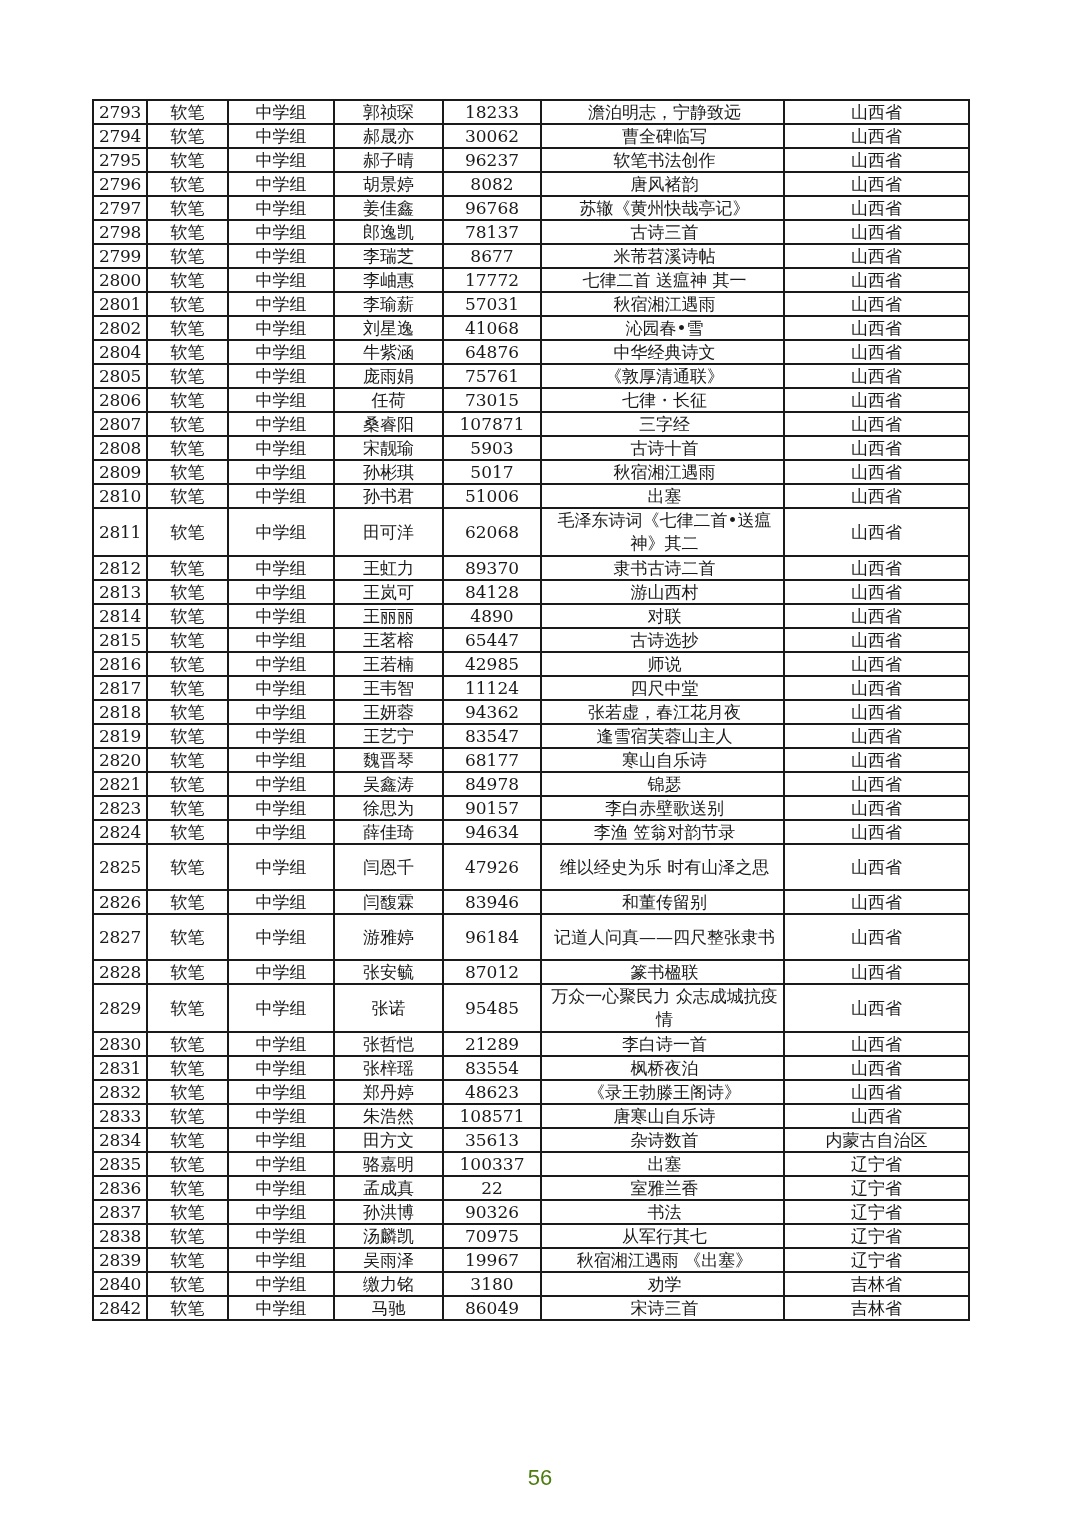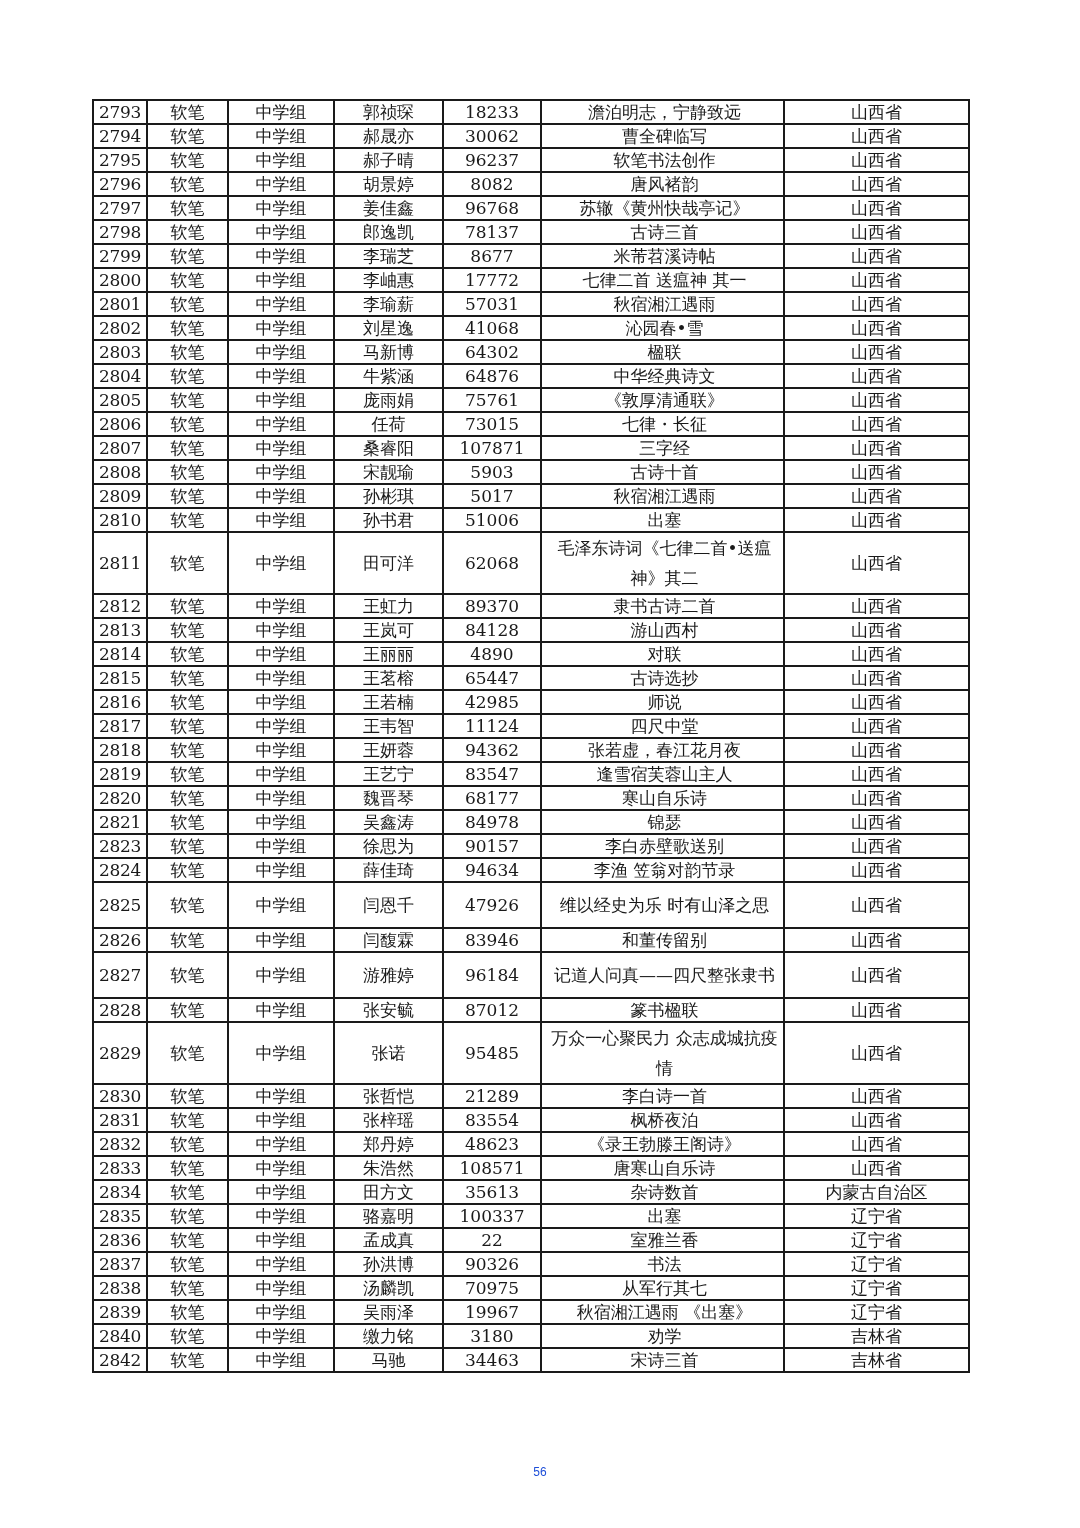--- a/index.html
+++ b/index.html
@@ -1,25 +1,25 @@
 <!DOCTYPE html>
 <html><head>
 <meta charset="utf-8">
 <style>
   html, body { margin:0; padding:0; background:#ffffff; }
   body { width:1080px; height:1528px; position:relative; font-family:"DejaVu Serif","Liberation Serif",serif; color:#1a1a1a; }
   #page { position:absolute; left:0; top:0; width:1080px; height:1528px; background:#fff; }
   table.list { position:absolute; left:92px; top:99px; border-collapse:collapse; table-layout:fixed; width:876px; border:2px solid #ef4444; }
   table.list td { border:2px solid #1a1a1a; padding:0; font-size:17px; line-height:22px; height:20.6px; overflow:hidden; white-space:nowrap; }
   table.list tr.tall td { height:44px; }
-  table.list tr.tall td.title { white-space:normal; line-height:30px; }
+  table.list tr.tall td.title { white-space:normal; line-height:23px; }
   td.c { text-align:center; }
   td.num { text-align:left; padding-left:5px !important; letter-spacing:-0.3px; }
   td.title { text-align:center; padding-left:4px !important; }
-  .footer { position:absolute; left:0; width:1080px; top:1465px; text-align:center; font-family:"Liberation Sans",sans-serif; font-size:12px; color:#1d4ed8; }
+  .footer { position:absolute; left:0; width:1080px; top:1465px; text-align:center; font-family:"Liberation Sans",sans-serif; font-size:22px; color:#4d7c0f; }
 </style>
 </head>
 <body>
 
 <div id="page">
   <table class="list">
     <colgroup>
       <col style="width:54px">
         <col style="width:81px">
         <col style="width:106px">
@@ -113,29 +113,20 @@
         <tr>
           <td class="num">2802</td>
           <td class="c">软笔</td>
           <td class="c">中学组</td>
           <td class="c">刘星逸</td>
           <td class="c">41068</td>
           <td class="title">沁园春•雪</td>
           <td class="c">山西省</td>
         </tr>
         <tr>
-          <td class="num">2803</td>
-          <td class="c">软笔</td>
-          <td class="c">中学组</td>
-          <td class="c">马新博</td>
-          <td class="c">64302</td>
-          <td class="title">楹联</td>
-          <td class="c">山西省</td>
-        </tr>
-        <tr>
           <td class="num">2804</td>
           <td class="c">软笔</td>
           <td class="c">中学组</td>
           <td class="c">牛紫涵</td>
           <td class="c">64876</td>
           <td class="title">中华经典诗文</td>
           <td class="c">山西省</td>
         </tr>
         <tr>
           <td class="num">2805</td>
@@ -450,20 +441,20 @@
           <td class="c">缴力铭</td>
           <td class="c">3180</td>
           <td class="title">劝学</td>
           <td class="c">吉林省</td>
         </tr>
         <tr>
           <td class="num">2842</td>
           <td class="c">软笔</td>
           <td class="c">中学组</td>
           <td class="c">马驰</td>
-          <td class="c">34463</td>
+          <td class="c">86049</td>
           <td class="title">宋诗三首</td>
           <td class="c">吉林省</td>
         </tr>
       </tbody>
   </table>
   <div class="footer">56</div>
 </div>
 
 </body></html>

